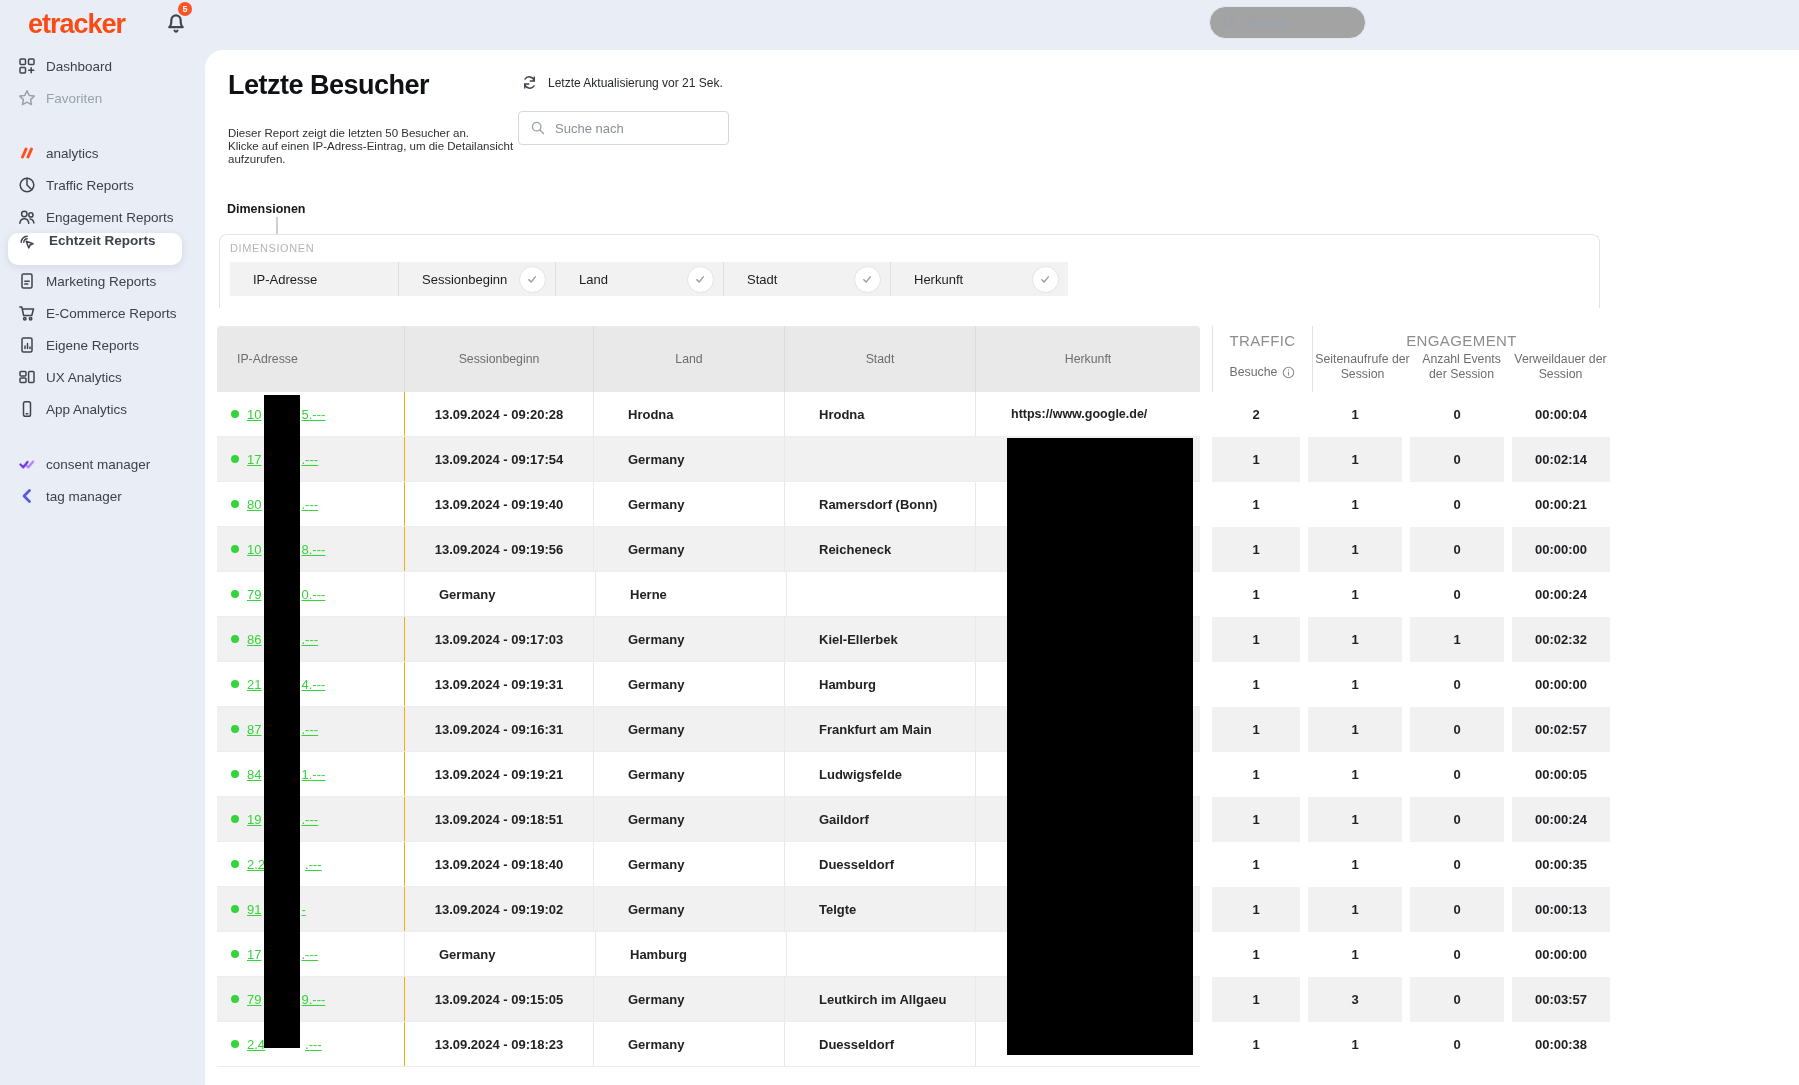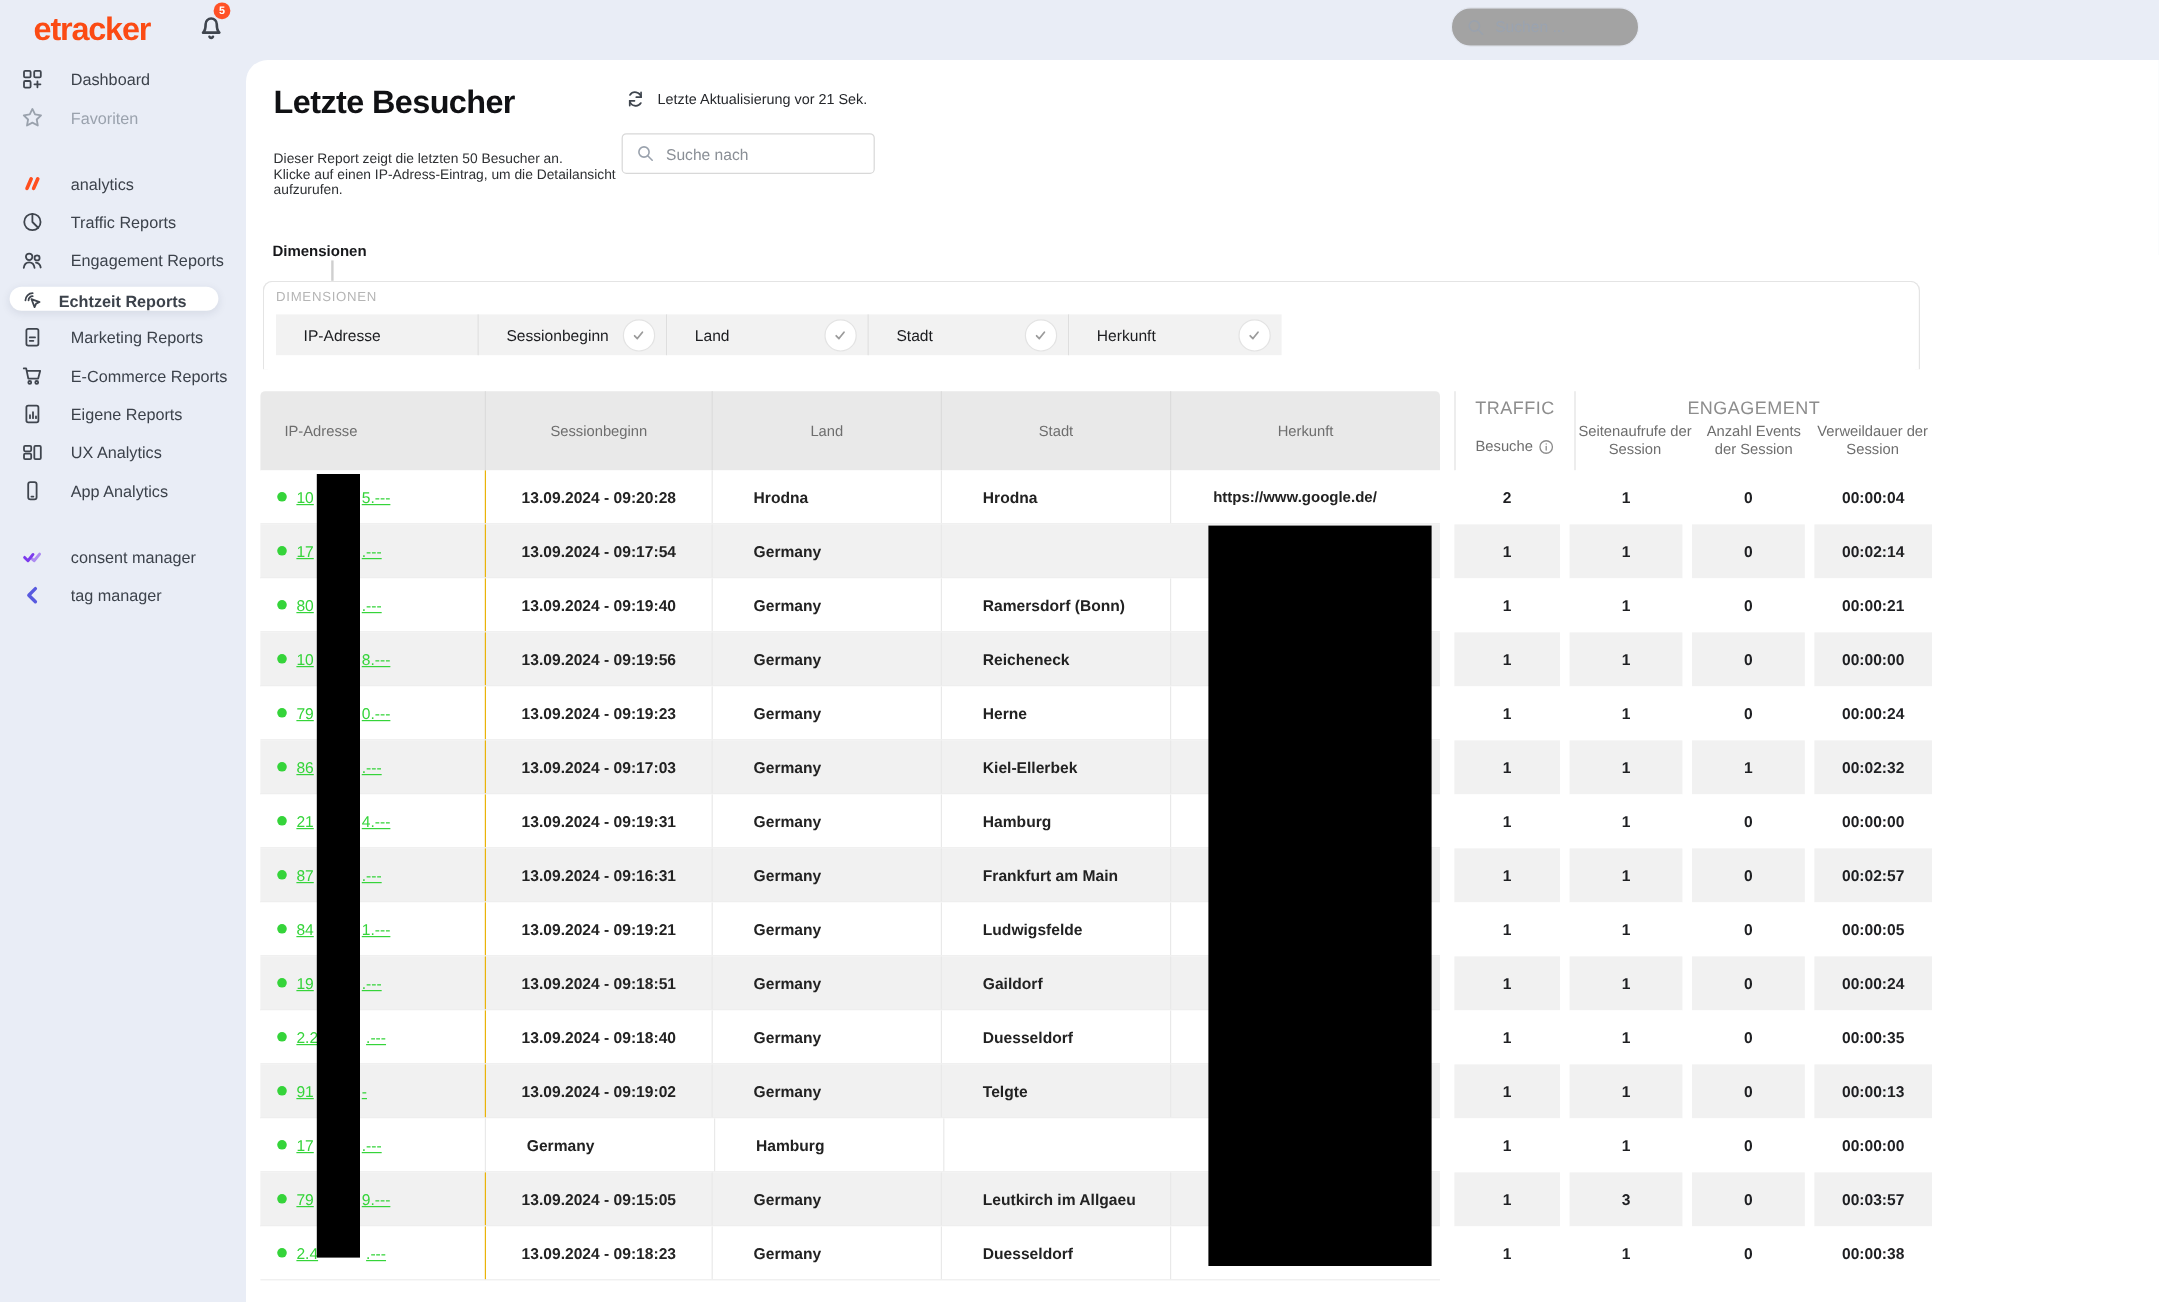--- a/index.html
+++ b/index.html
@@ -15,28 +15,28 @@
   .badge { position:absolute; left:178px; top:2px; min-width:14px; height:14px; border-radius:7px;
     background:#ff5126; color:#fff; font-size:9px; font-weight:bold; text-align:center; line-height:14px; }
   .top-search { position:absolute; left:1209px; top:6px; width:157px; height:33px; background:#a3a3a3;
     border:1px solid #e3e7f0; border-radius:17px; display:flex; align-items:center; padding:0 12px; gap:8px; }
   .top-search input { border:none; outline:none; width:100px; font-size:13px; color:#4a4f58;
     font-family:"Liberation Sans", sans-serif; background:transparent; }
   .top-search input::placeholder { color:#9aa3b0; }
 
   
   .sidebar { position:absolute; left:0; top:50px; width:205px; bottom:0; }
-  .side-item { display:flex; align-items:center; height:32px; padding-left:18px; gap:23px;
+  .side-item { display:flex; align-items:center; height:32px; padding-left:18px; gap:10px;
     font-size:13.5px; color:#3c424b; }
   .side-item.muted { color:#9aa2ad; }
   .side-item .ic { width:18px; height:18px; flex:0 0 18px; display:flex; }
   .gap23 { height:23px; }
   .side-item.active { padding-left:0; }
-  .pill { display:flex; align-items:flex-end; gap:13px; background:#fff; border-radius:10px;
-    height:20px; margin-left:8px; width:174px; padding-left:10px;
+  .pill { display:flex; align-items:flex-start; gap:13px; background:#fff; border-radius:10px;
+    height:32px; margin-left:8px; width:174px; padding-left:10px;
     box-shadow:0 2px 8px rgba(30,40,70,.10); font-weight:bold; }
   svg.ln { fill:none; stroke:#3f454e; stroke-width:1.5; stroke-linecap:round; stroke-linejoin:round; }
   svg.ln.gray { stroke:#9aa2ad; }
 
   
   .card { position:absolute; left:205px; top:50px; right:0; bottom:0; background:#fff;
     border-radius:18px 0 0 0; }
   .rep-title { position:absolute; left:23px; top:20px; font-size:27px; font-weight:bold;
     letter-spacing:-.5px; color:#101114; }
   .refresh { position:absolute; left:316px; top:24px; display:flex; align-items:center; gap:10px; }
@@ -427,21 +427,20 @@
     <div class="num n2">1</div>
     <div class="num n3">0</div>
     <div class="num n4">00:00:00</div>
   </div>
         <div class="row">
     <div class="r-main">
       <div class="rc c1">
         <span class="dot"></span>
         <a class="iplink"><span>79</span><span class="redact-gap"></span><span>0.---</span></a>
       </div>
-      <div class="rc c2">13.09.2024 - 09:19:23</div>
       <div class="rc c3">Germany</div>
       <div class="rc c4">Herne</div>
       <div class="rc c5"></div>
     </div>
     <div class="num n1">1</div>
     <div class="num n2">1</div>
     <div class="num n3">0</div>
     <div class="num n4">00:00:24</div>
   </div>
         <div class="row">

